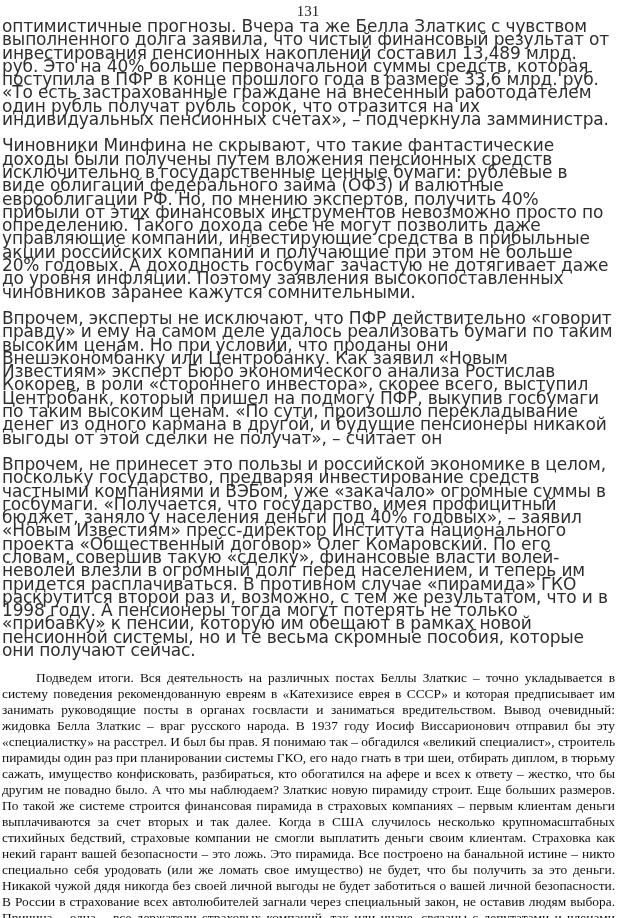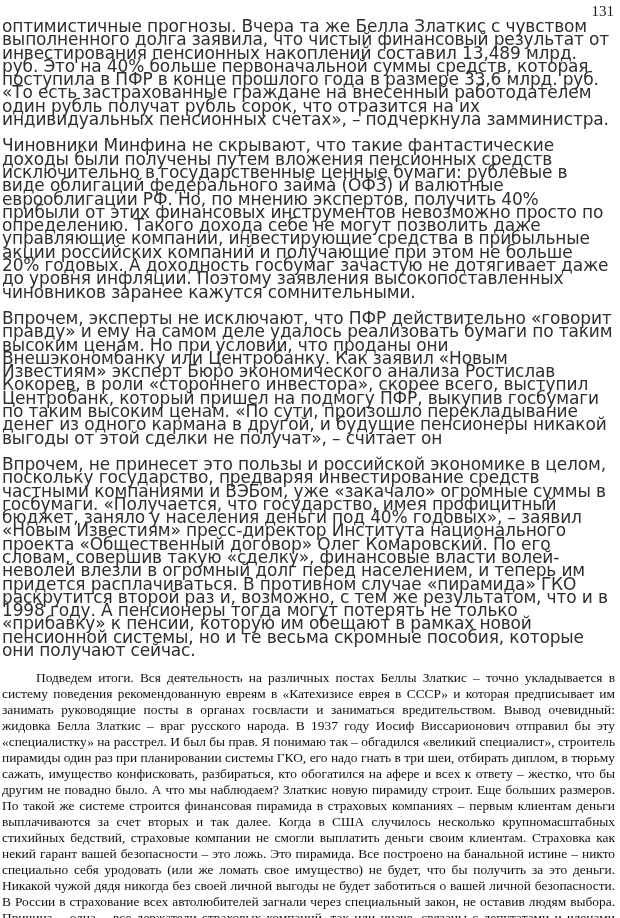--- a/index.html
+++ b/index.html
@@ -13,21 +13,21 @@
     overflow: hidden;
   }
   .page {
     box-sizing: border-box;
     width: 620px;
     height: 918px;
     padding: 3px 5px 0 2px;
     background: #ffffff;
   }
   .page-number {
-    text-align: right;
+    text-align: center;
     font-family: "Liberation Serif", serif;
     font-size: 15px;
     line-height: 17px;
     color: #1d1d1d;
     padding-right: 1px;
   }
   .article p.sans {
     font-family: "DejaVu Sans", "Liberation Sans", sans-serif;
     font-size: 17px;
     line-height: 13.3px;

